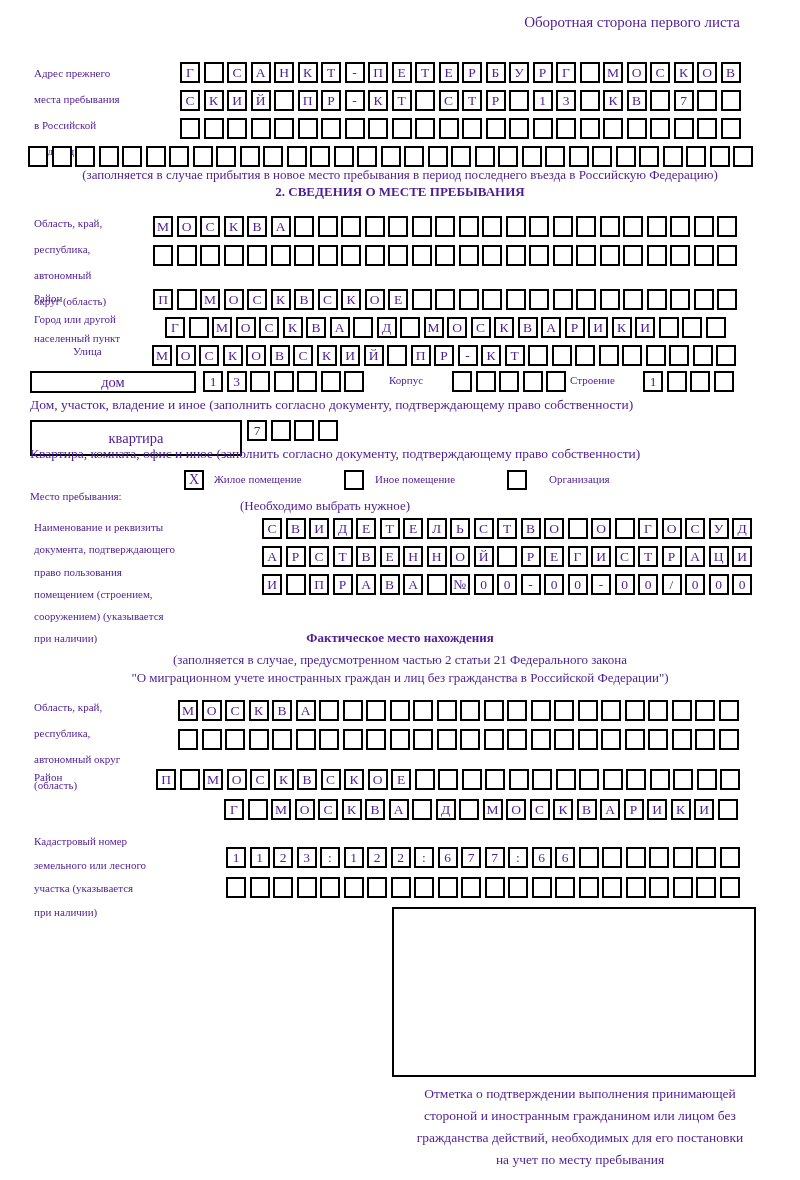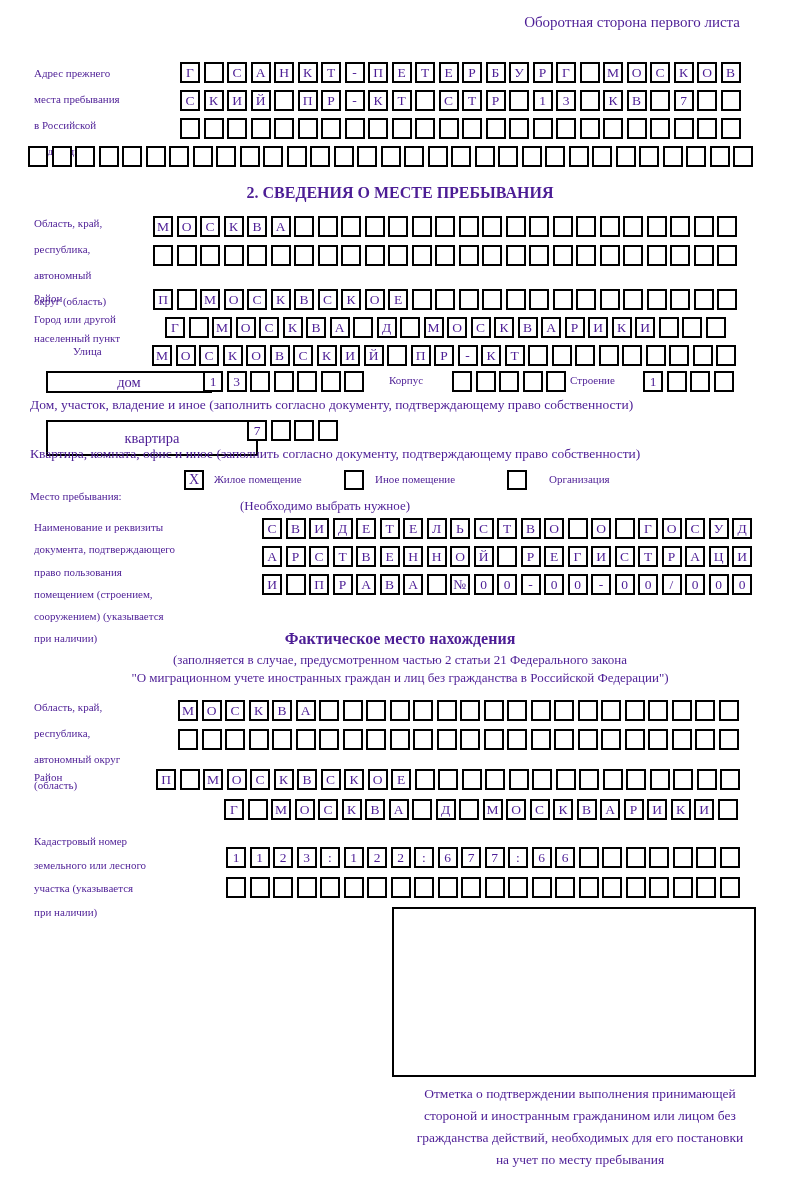--- a/index.html
+++ b/index.html
@@ -8,27 +8,27 @@
         font-family:"Liberation Serif","DejaVu Serif",serif;overflow:hidden;}
   .abs{position:absolute;}
   .label{font-size:11px;}
   .lh26{line-height:26px;}
   .lh22{line-height:22px;}
   .lh19{line-height:19px;}
   .lh223{line-height:22.3px;}
   .lh235{line-height:23.5px;}
   .caption{font-size:13px;}
   .caption-sm{font-size:13.5px;}
-  .title{font-weight:bold;font-size:16px;text-align:center;left:0;right:0;}
+  .title{font-weight:bold;font-size:13px;text-align:center;left:0;right:0;}
   .center{text-align:center;}
   .cellrow{position:absolute;display:flex;gap:3.5px;}
   .cell{flex:none;width:20px;height:21px;border:2px solid #000;display:flex;
         align-items:center;justify-content:center;font-size:13.5px;line-height:1;background:#fff;}
   .labelbox{position:absolute;border:2px solid #000;display:flex;align-items:center;
-        justify-content:center;font-size:14.5px;background:#fff;margin-left:16px;}
+        justify-content:center;font-size:14.5px;background:#fff;}
   .checkbox{position:absolute;width:20px;height:20px;border:2px solid #000;display:flex;
         align-items:center;justify-content:center;font-size:14px;background:#fff;}
   .stampbox{position:absolute;border:2px solid #000;background:#fff;}
 </style>
 </head>
 <body>
 
 <div class="page">
 
   <div class="abs" style="left:400px;top:14px;width:340px;text-align:right;font-size:15px;">Оборотная сторона первого листа</div>
@@ -138,20 +138,21 @@
       <span class="cell"></span>
       <span class="cell"></span>
       <span class="cell"></span>
       <span class="cell"></span>
       <span class="cell"></span>
       <span class="cell"></span>
       <span class="cell"></span>
       <span class="cell"></span>
       <span class="cell"></span>
     </div>
+  <div class="abs caption center" style="left:0;right:0;top:167px;">(заполняется в случае прибытия в новое место пребывания в период последнего въезда в Российскую Федерацию)</div>
 
   <div class="abs title" style="top:184px;">2. СВЕДЕНИЯ О МЕСТЕ ПРЕБЫВАНИЯ</div>
 
   <div class="abs label lh26" style="left:34px;top:210px;">Область, край,<br>республика,<br>автономный<br>округ (область)</div>
   <div class="cellrow" style="left:153px;top:216px;">
       <span class="cell">М</span>
       <span class="cell">О</span>
       <span class="cell">С</span>
       <span class="cell">К</span>
       <span class="cell">В</span>

